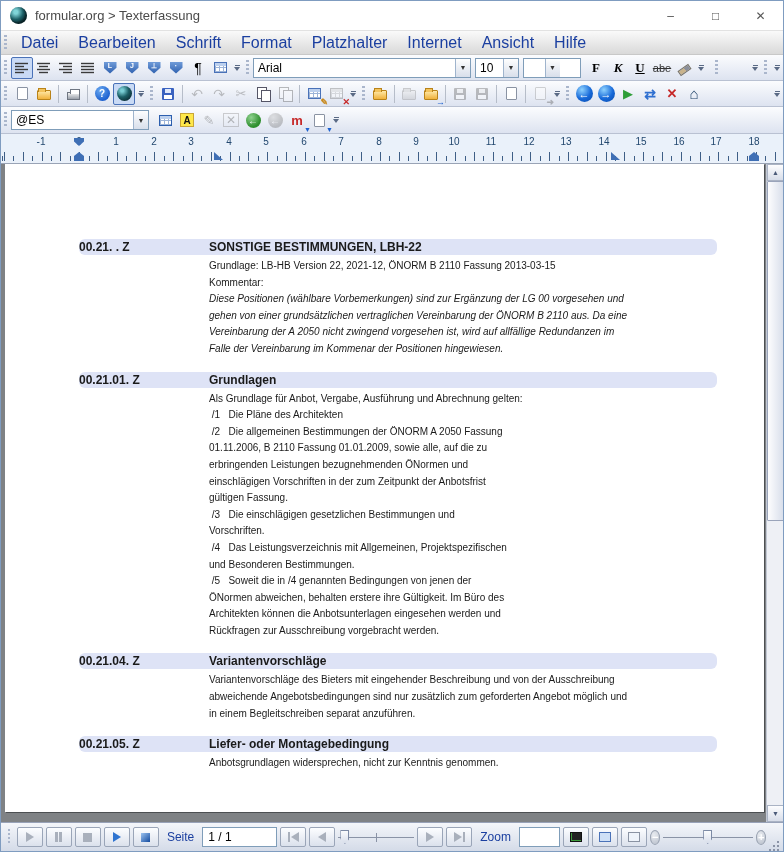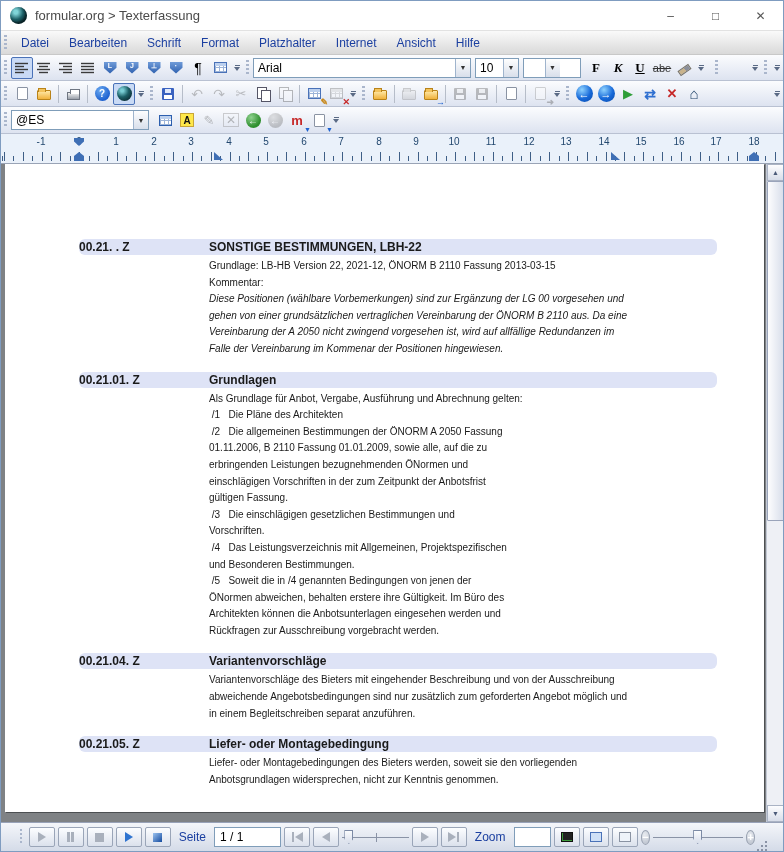--- a/index.html
+++ b/index.html
@@ -11,21 +11,21 @@
   .titlebar { height:30px; background:#ffffff; display:flex; align-items:center; border-bottom:1px solid #e2e2e2; }
   .app-icon { width:17px; height:17px; border-radius:50%; margin:0 8px 0 9px;
               background:radial-gradient(circle at 34% 30%, #7fd4d8 12%, #1c5f66 45%, #07242c 90%); 
               box-shadow: inset -2px -2px 2px rgba(0,0,0,.45); }
   .title-text { color:#4a4a4a; font-size:13px; }
   .win-controls { margin-left:auto; display:flex; height:30px; }
   .win-btn { width:45px; height:30px; display:flex; align-items:center; justify-content:center; color:#555; font-size:12px; }
 
   
   .menubar { height:24px; background:linear-gradient(#fafafa,#d9d9d9); display:flex; align-items:center; border-bottom:1px solid #c8c8c8; }
-  .menu-item { color:#1b3fa0; padding:0 10px; font-size:12px; line-height:24px; cursor:default; }
+  .menu-item { color:#1b3fa0; padding:0 10px; font-size:16px; line-height:24px; cursor:default; }
   .grip { width:3px; height:16px; margin:0 4px 0 3px; background:repeating-linear-gradient(to bottom,#aab6cc 0 2px,transparent 2px 4px); }
 
   
   .toolbar { display:flex; align-items:center; background:linear-gradient(#fbfcfe,#dde3f0); border-bottom:1px solid #b9c1d2; }
   .tb1 { height:26px; } .tb2 { height:26px; } .tb3 { height:27px; }
   .tbtn { min-width:22px; height:22px; display:flex; align-items:center; justify-content:center; border:1px solid transparent; border-radius:2px; }
   .tbtn.sel { background:#c9daf5; border-color:#4a72b8; }
   .sep { width:1px; height:18px; background:#b6bdc9; margin:0 3px; }
   .ovf { width:12px; height:22px; display:flex; flex-direction:column; align-items:center; justify-content:center; gap:1px; }
   .ovf .bar { width:5px; height:1px; background:#5a6a85; }
@@ -90,21 +90,21 @@
   .line { white-space:pre; line-height:16.6px; font-size:10px; }
   .italic .line { font-style:italic; }
 
   
   .vscroll { position:absolute; right:0; top:0; bottom:0; width:17px; background:#eef0f5; border-left:1px solid #c2c8d4; }
   .sc-btn { position:absolute; left:0; width:17px; height:17px; background:linear-gradient(#fdfdfe,#d7dde9); border:1px solid #aab3c4; display:flex; align-items:center; justify-content:center; font-size:7px; color:#4a5a78; }
   .sc-up { top:0; } .sc-down { bottom:0; }
   .sc-thumb { position:absolute; left:0; top:17px; width:17px; height:340px; background:linear-gradient(90deg,#fdfdfe,#d9dfeb); border:1px solid #9aa4ba; border-radius:1px; }
 
   
-  .statusbar { height:29px; background:linear-gradient(#f4f6fa,#d4dbe8); border-top:1px solid #98a2b8; display:flex; align-items:center; padding:0 16px; gap:3px; }
+  .statusbar { height:29px; background:linear-gradient(#f4f6fa,#d4dbe8); border-top:1px solid #98a2b8; display:flex; align-items:center; padding:0 4px; gap:3px; }
   .sbtn { min-width:26px; height:20px; background:linear-gradient(#fcfdff,#dbe1ec); border:1px solid #9aa5b8; border-radius:2px; display:flex; align-items:center; justify-content:center; gap:1px; }
   .sb-label { color:#1b3fa0; font-size:12px; margin:0 5px; }
   .sb-field { height:20px; background:#fff; border:1px solid #7f9db9; font-size:12px; padding:0 5px; display:flex; align-items:center; }
   .tri-r { width:0; height:0; border-top:5px solid transparent; border-bottom:5px solid transparent; border-left:8px solid #a9b0bc; }
   .tri-r.blue { border-left-color:#2f74d0; }
   .tri-l { width:0; height:0; border-top:5px solid transparent; border-bottom:5px solid transparent; border-right:8px solid #a9b0bc; }
   .pbar { width:3px; height:10px; background:#a9b0bc; }
   .sq { width:9px; height:9px; background:#a9b0bc; }
   .sq.blue { background:linear-gradient(135deg,#9cc3f0,#134a9e); }
   .vbar { width:2px; height:10px; background:#a9b0bc; }
@@ -489,21 +489,20 @@
           <div class="line">in einem Begleitschreiben separat anzuführen.</div>
         </div>
       </div>
 
       <div class="section">
         <div class="sec-head">
           <span class="sec-num">00.21.05. Z</span>
           <span class="sec-title">Liefer- oder Montagebedingung</span>
         </div>
         <div class="sec-body">
-          <div class="line">Liefer- oder Montagebedingungen des Bieters werden, soweit sie den vorliegenden</div>
           <div class="line">Anbotsgrundlagen widersprechen, nicht zur Kenntnis genommen.</div>
         </div>
       </div>
 
     </div>
 
     <div class="vscroll">
       <div class="sc-btn sc-up">▲</div>
       <div class="sc-thumb"></div>
       <div class="sc-btn sc-down">▼</div>

